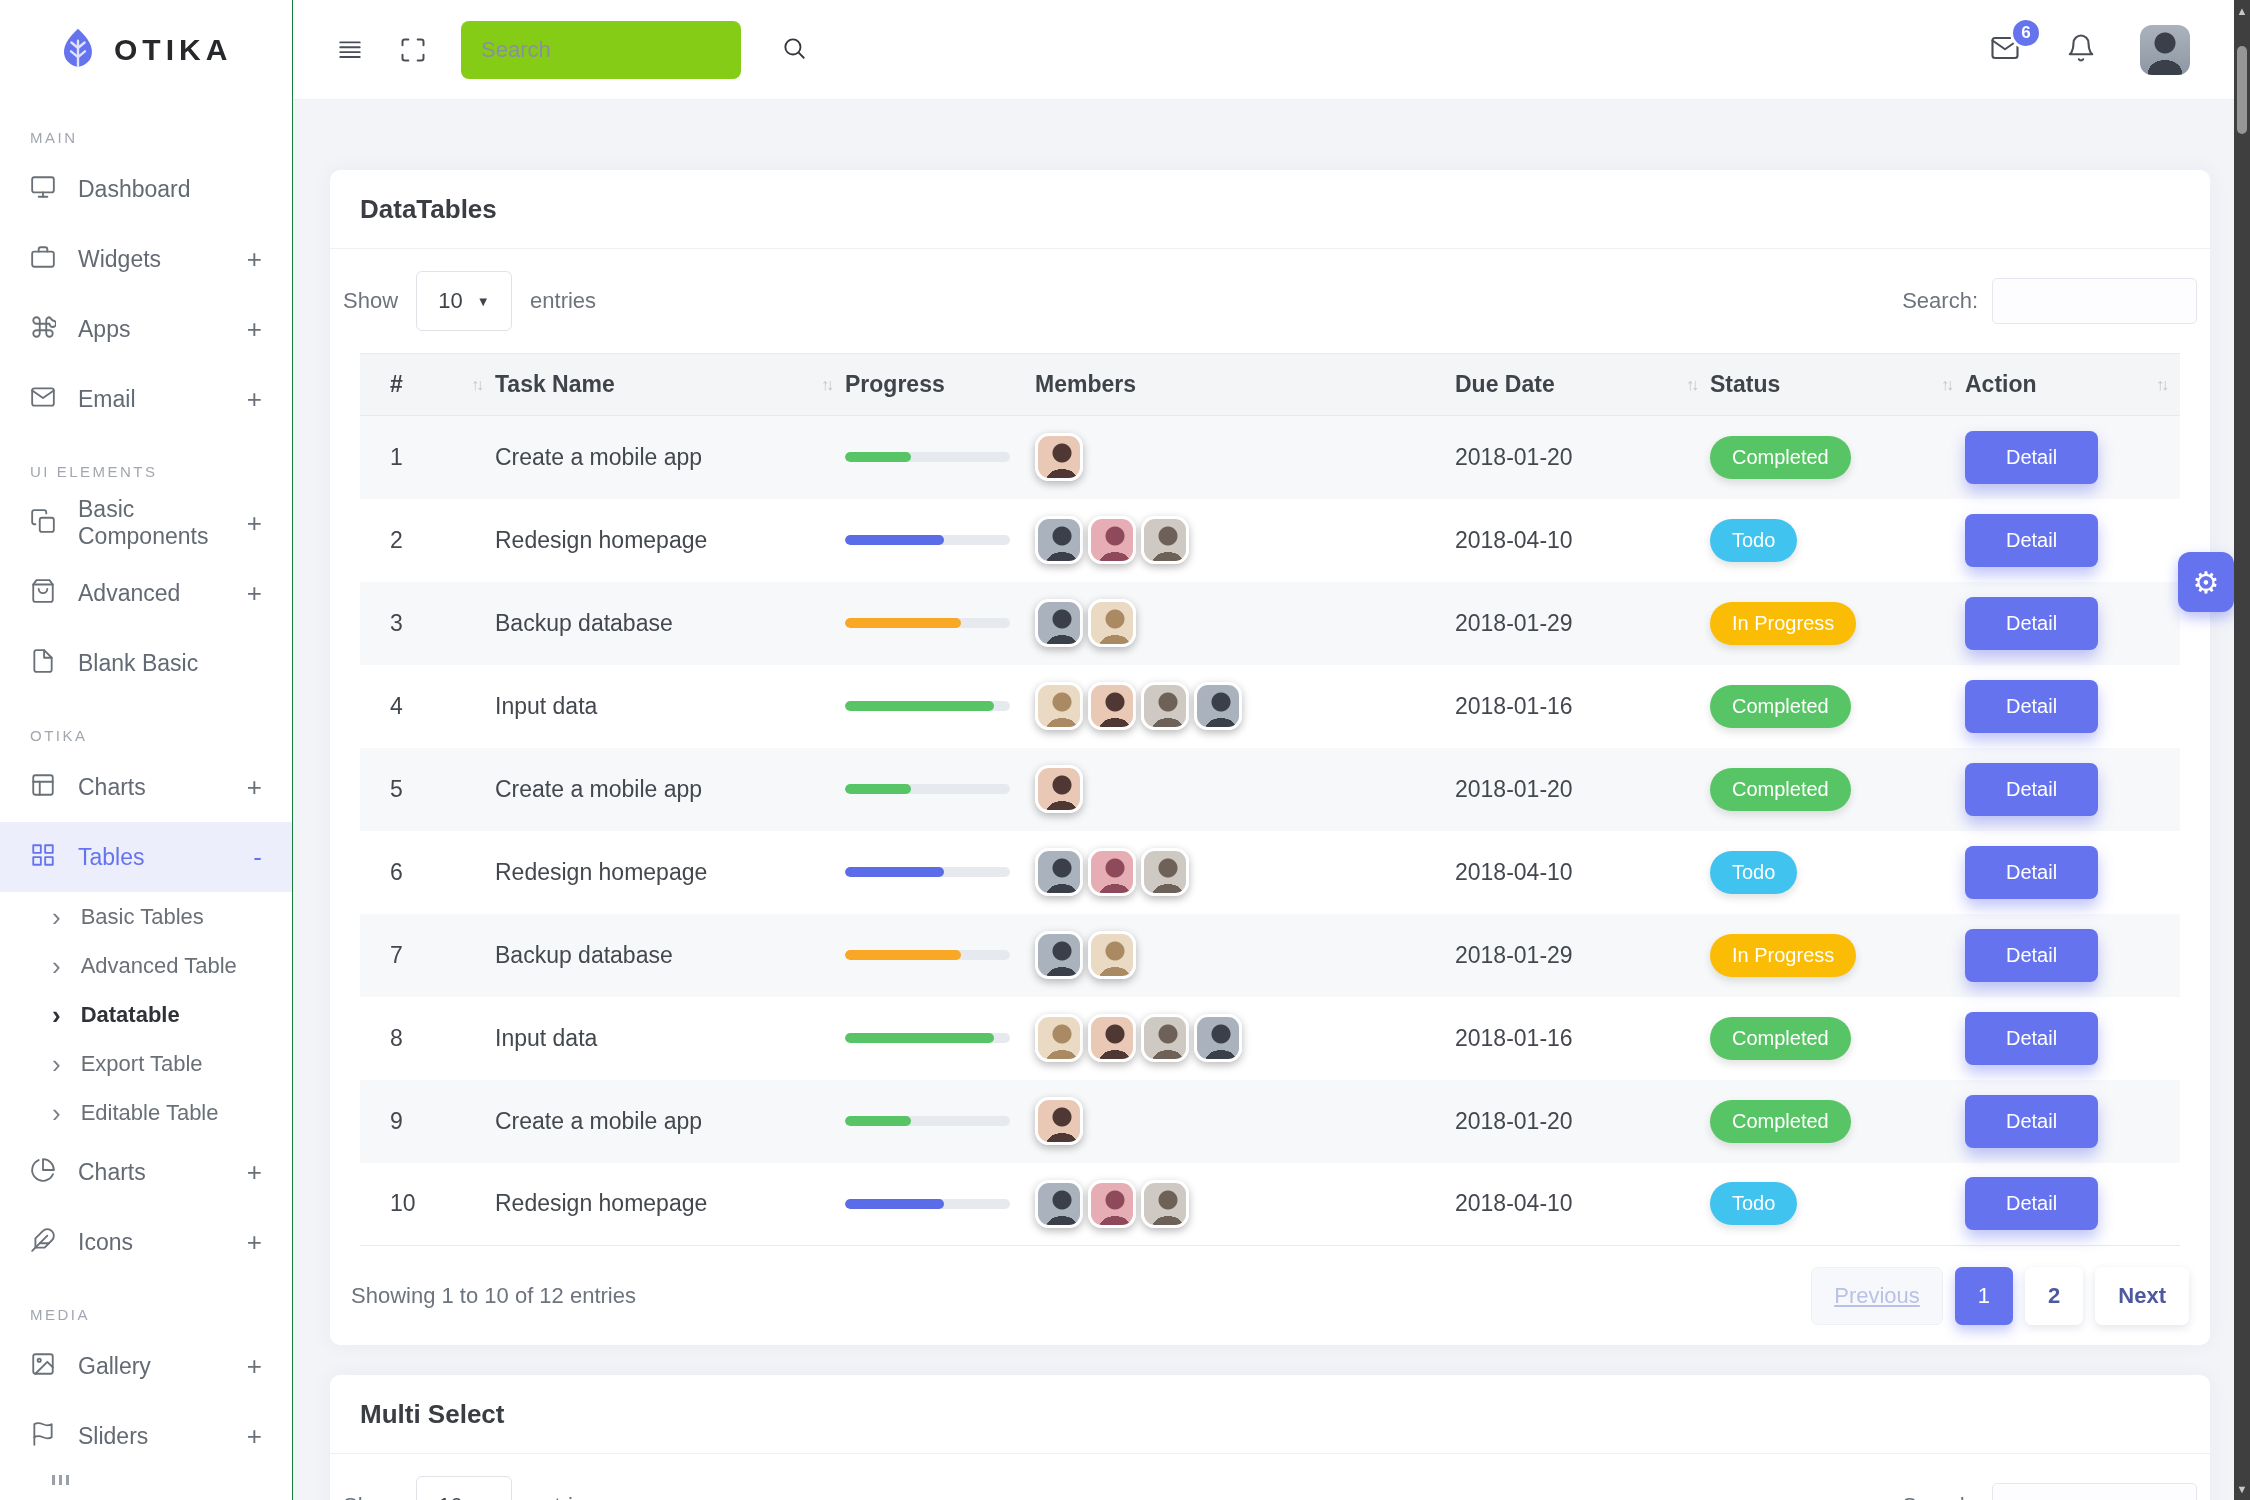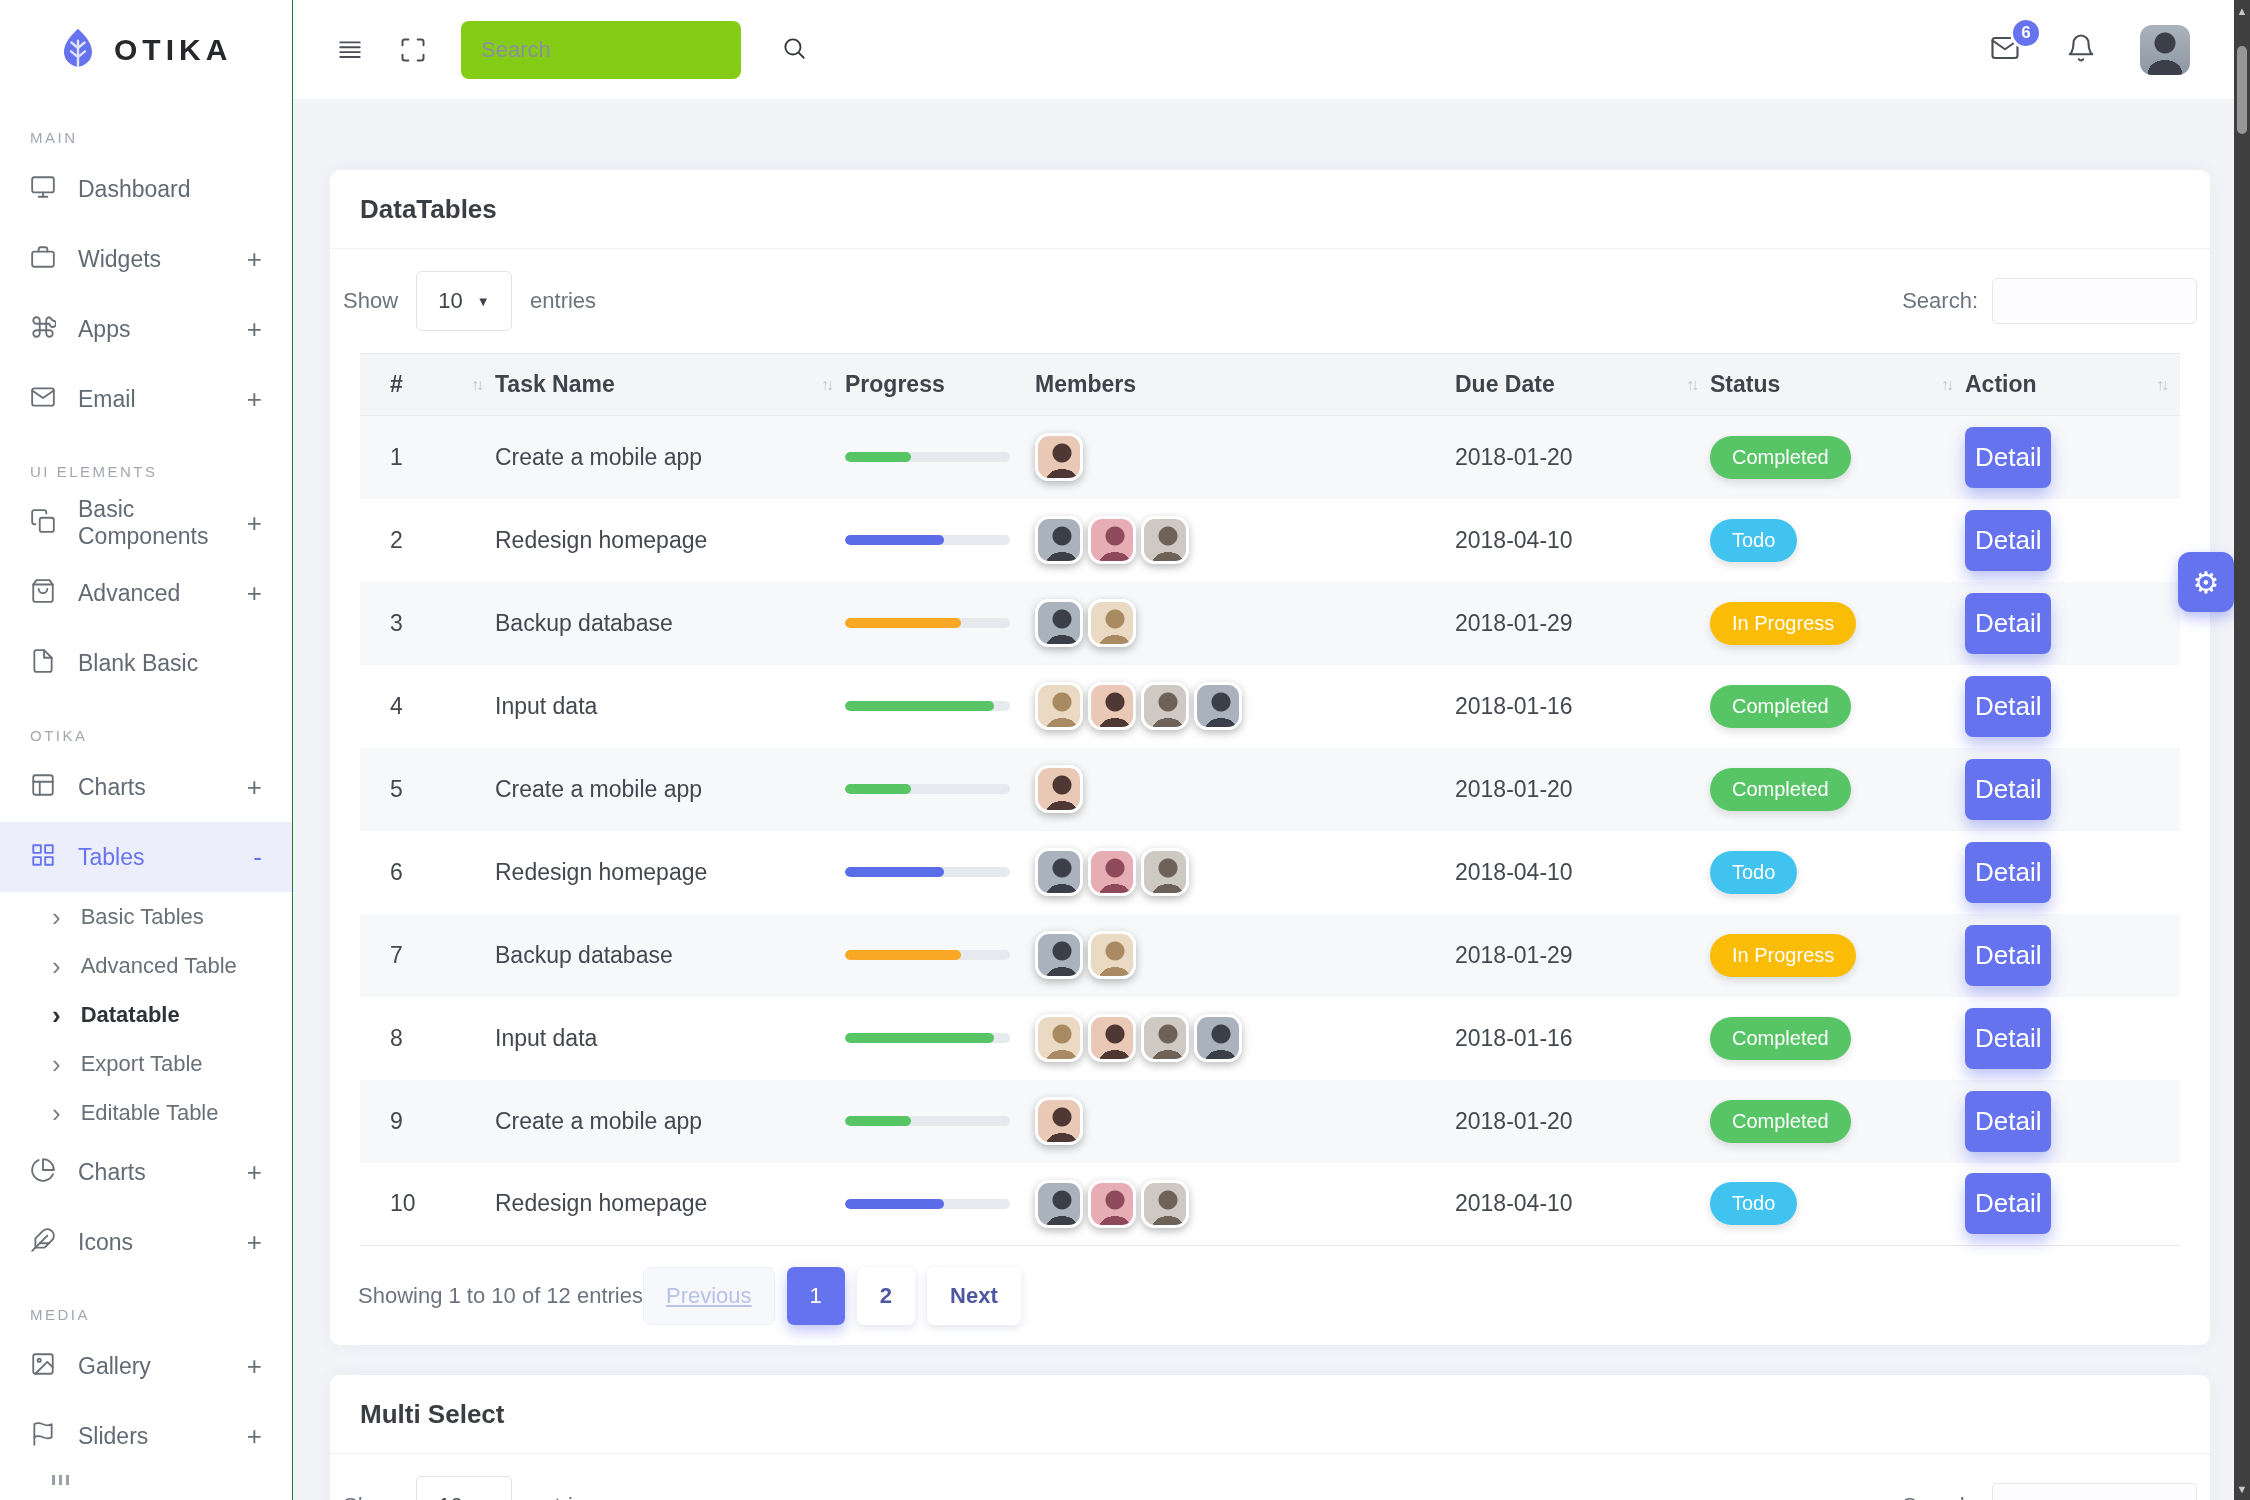--- a/index.html
+++ b/index.html
@@ -78,26 +78,26 @@
   tbody tr:nth-child(odd) { background:#f7f8fa; }
   tbody tr:last-child { border-bottom:1px solid #e7e9ed; }
   td { font-size:23px; color:#43474e; }
   .track { width:165px; height:10px; background:#e6e9ed; border-radius:6px; overflow:hidden; }
   .fill { height:10px; border-radius:6px; }
   .members-inner { display:flex; align-items:center; gap:5px; }
   .avatar { width:48px; height:48px; border-radius:14px; border:3px solid #fff; display:inline-block;
             box-shadow:0 3px 8px rgba(0,0,0,.28); cursor:pointer; }
   .status-badge { display:inline-block; padding:10px 22px; border-radius:999px; color:#fff;
                   font-size:20px; font-weight:500; box-shadow:0 4px 9px rgba(0,0,0,.12); }
-  .detail-btn { background:#6673ee; color:#fff; border:none; border-radius:8px; padding:15px 10px;
-                font-size:26px; cursor:pointer; box-shadow:0 8px 15px rgba(102,115,238,.42);
+  .detail-btn { background:#6673ee; color:#fff; border:none; border-radius:8px; padding:15px 41px;
+                font-size:20px; cursor:pointer; box-shadow:0 8px 15px rgba(102,115,238,.42);
                 font-family:"Liberation Sans","DejaVu Sans",sans-serif; }
 
   
-  .card-foot { height:100px; display:flex; align-items:center; justify-content:flex-start; padding:0 28px; }
+  .card-foot { height:100px; display:flex; align-items:center; justify-content:space-between; padding:0 21px; }
   .summary { font-size:22px; color:#6e747e; }
   .pagination { display:flex; gap:12px; }
   .page-btn { height:58px; min-width:58px; padding:0 22px; border-radius:7px; font-size:22px; cursor:pointer;
               border:1px solid transparent; font-family:"Liberation Sans","DejaVu Sans",sans-serif; }
   .page-btn.disabled { background:#f7f8fb; color:#b9c1e6; border-color:#eef0f6;text-decoration:underline; }
   .page-btn.active { background:#6673ee; color:#fff; box-shadow:0 6px 13px rgba(102,115,238,.4); }
   .page-btn.normal { background:#fff; color:#4d58a0; font-weight:600; box-shadow:0 3px 9px rgba(60,70,120,.14); }
 
   .card-multi { margin-top:30px; height:420px; }
 

